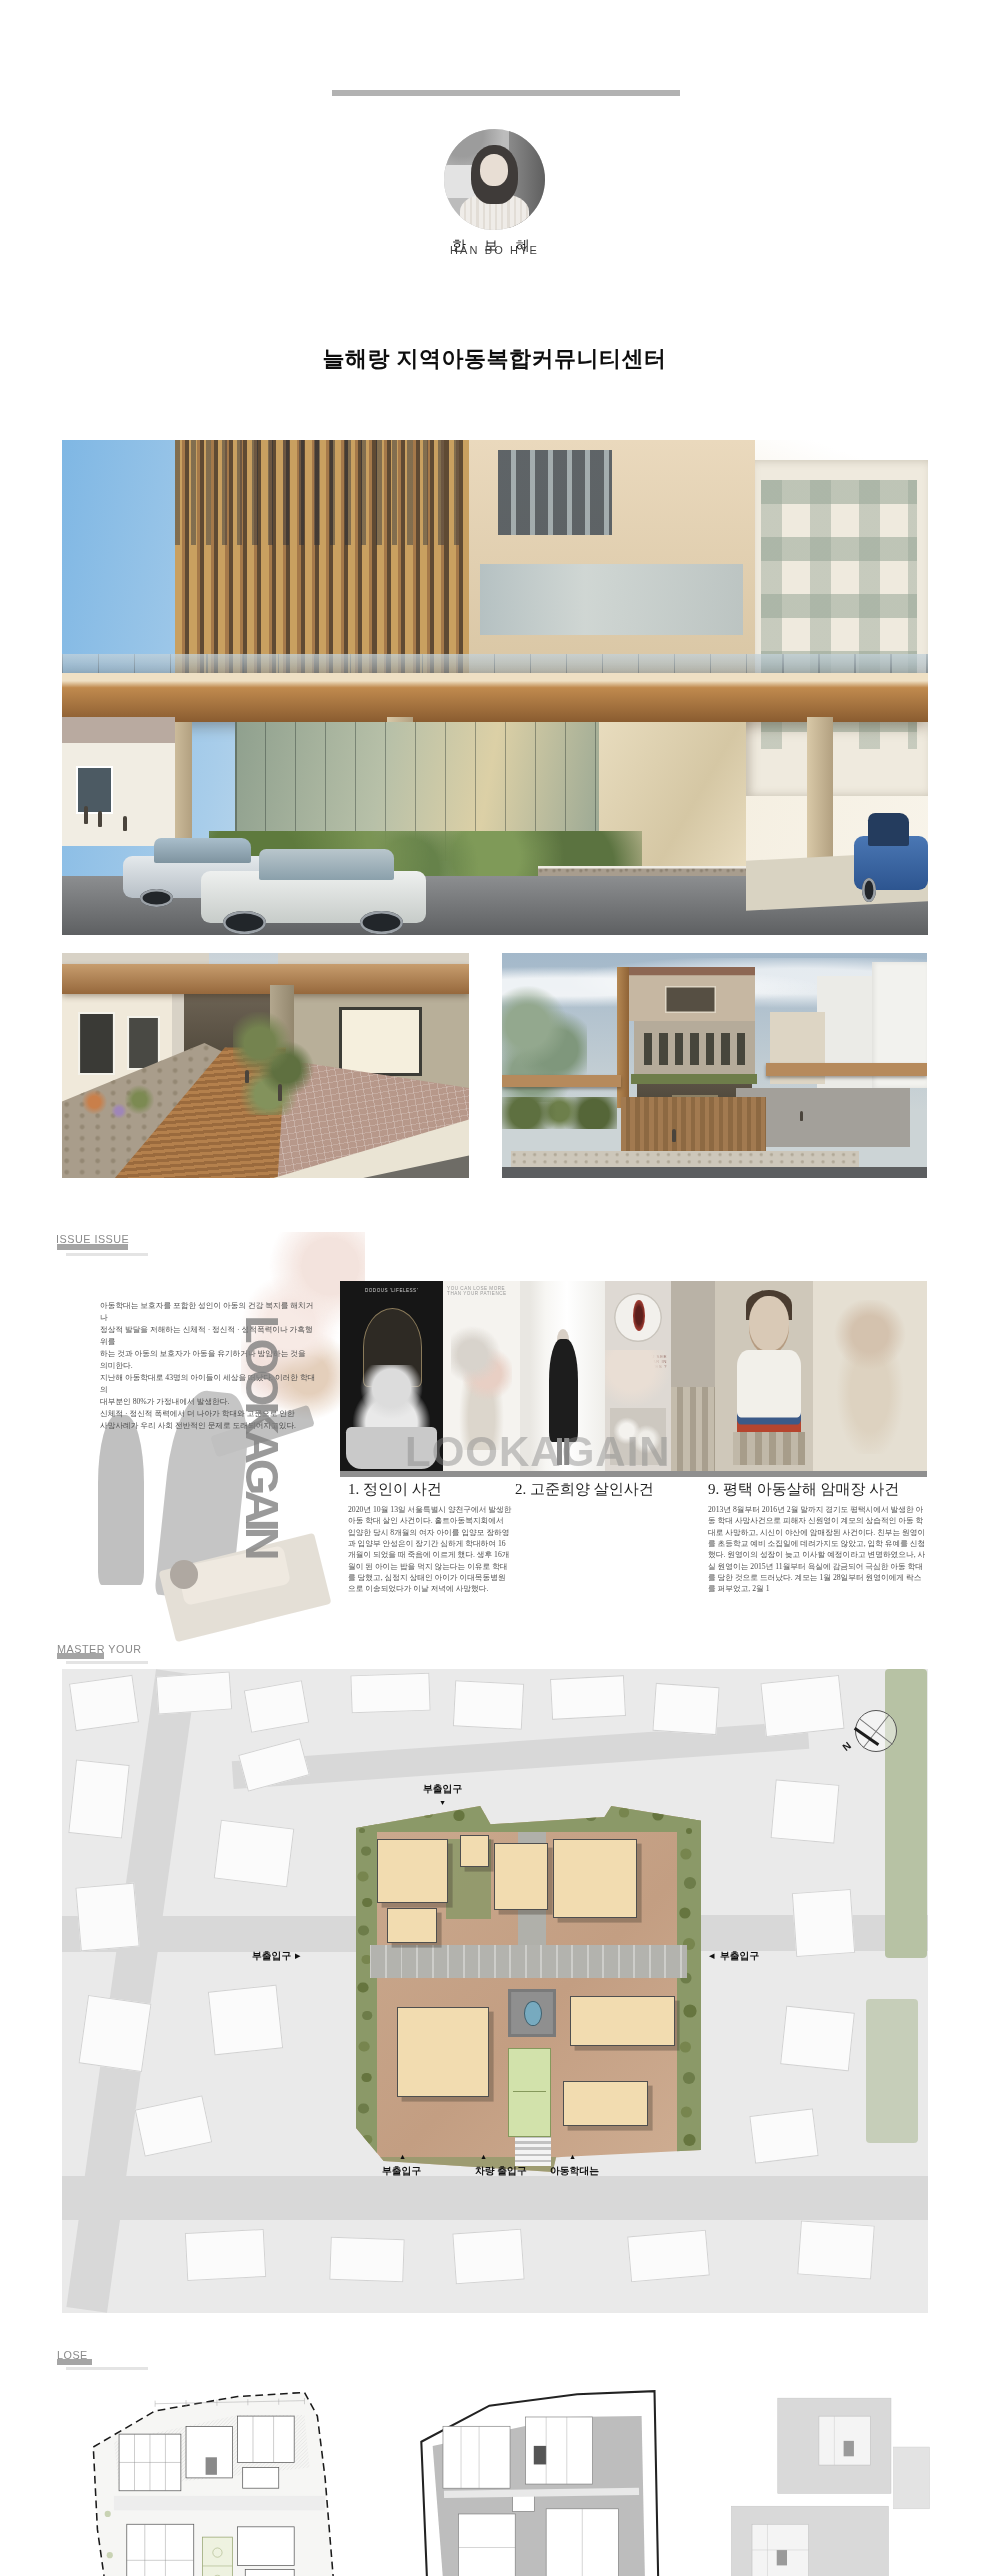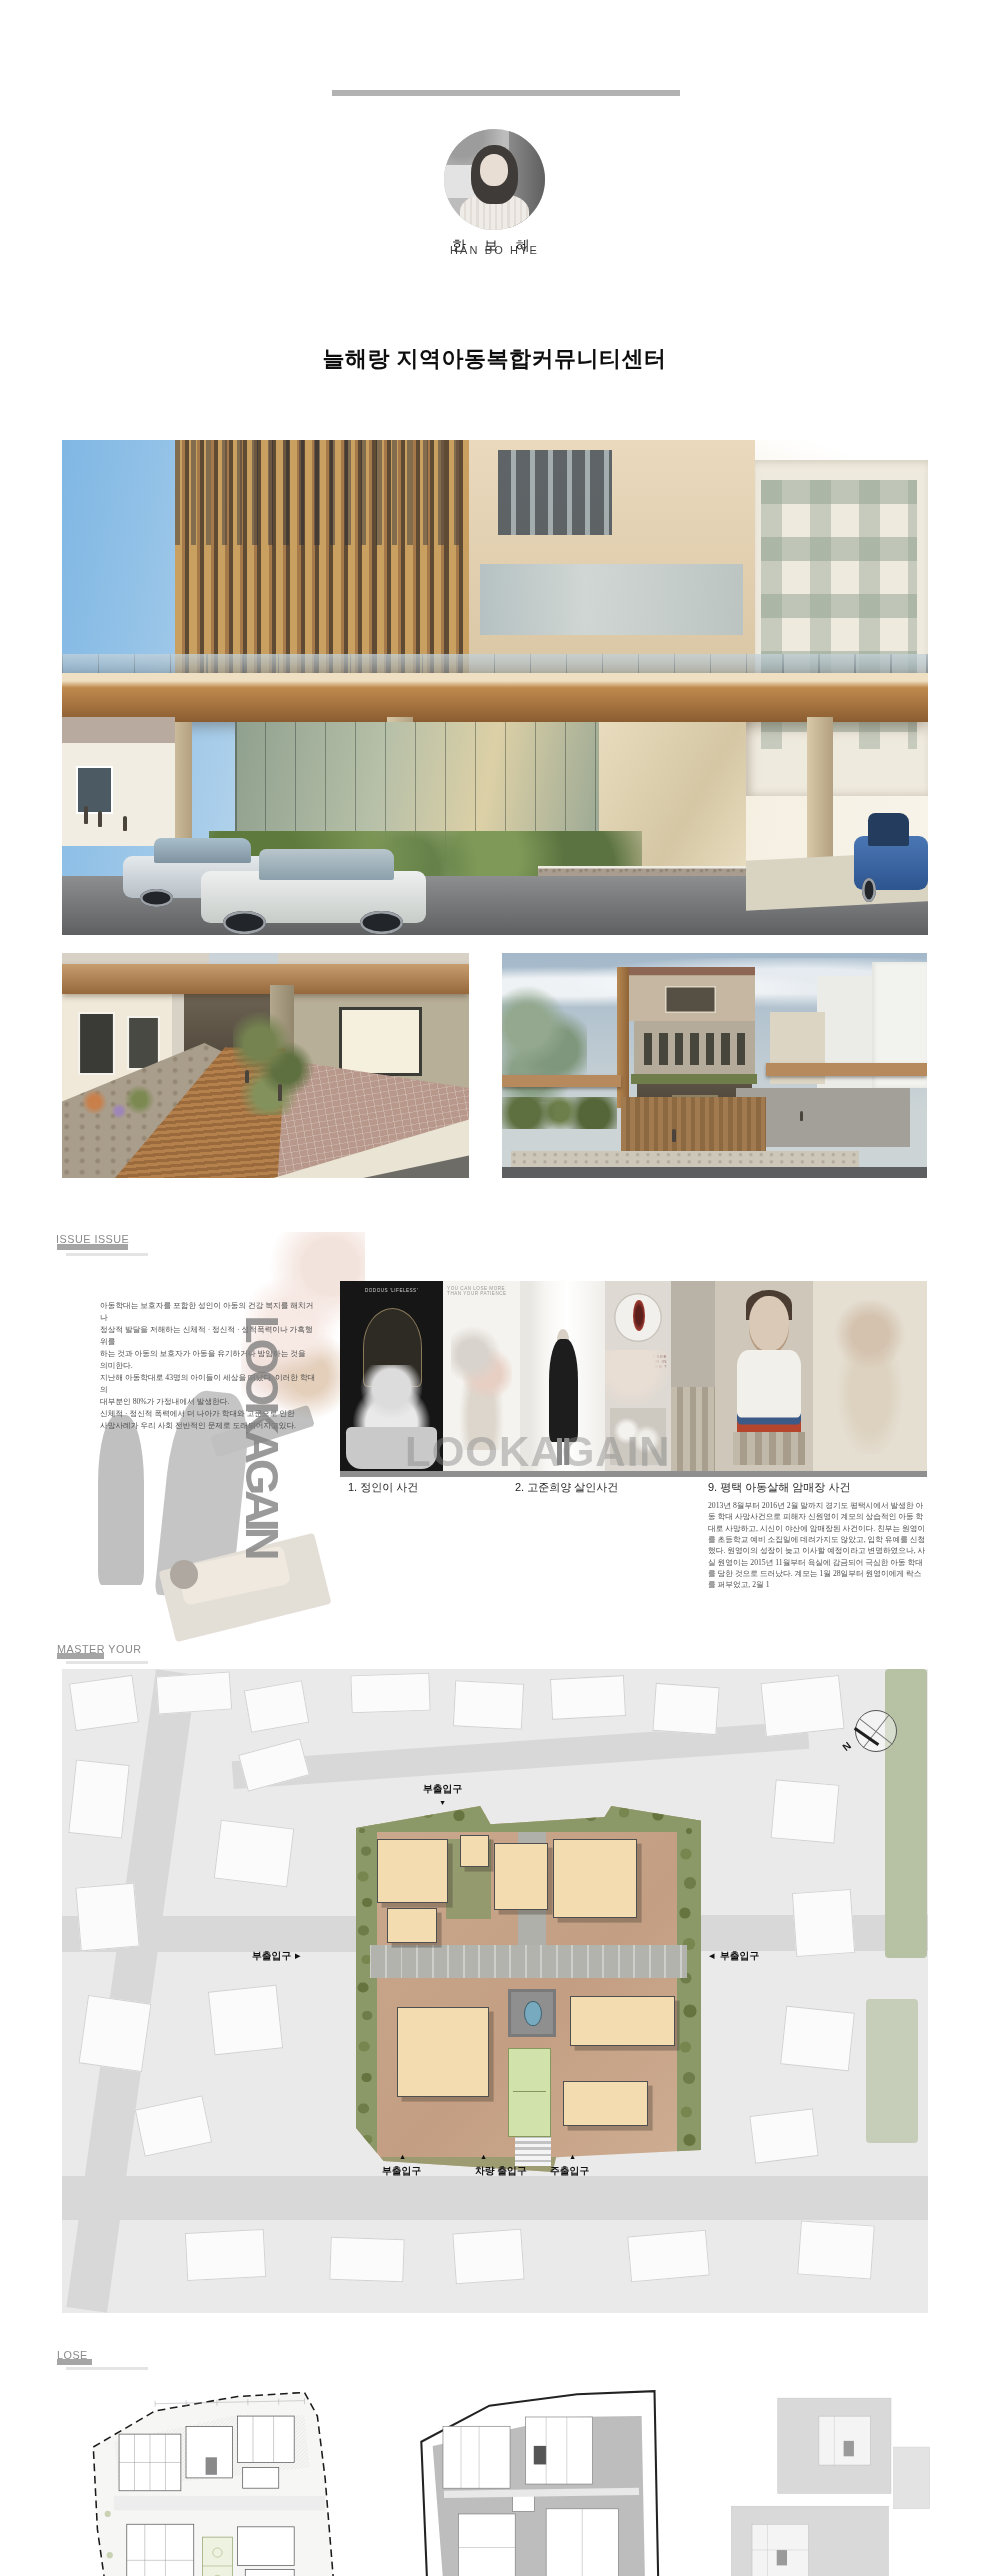--- a/index.html
+++ b/index.html
@@ -221,21 +221,21 @@
         box-shadow:inset 0 -13.4px 0 #b6452e, inset 0 -20.6px 0 #3c5a88;}
   .s6-blocks{position:absolute;left:0;top:80%;width:100%;height:20%;
         background:repeating-linear-gradient(90deg,#c0b8a8 0 7.2px,#a79d8a 7.2px 14.4px);}
   .seg7{flex:1;background:#e5dfd2;}
   .s7-sketch{position:absolute;left:10%;top:10%;width:80%;height:80%;
         background:radial-gradient(circle at 50% 22%,#d4c2ae 0 14%,rgba(0,0,0,0) 28%),
                    radial-gradient(ellipse at 50% 60%,#ddd2c0 0 30%,rgba(0,0,0,0) 52%);}
   .collage-bar{left:340px;top:1471px;width:587px;height:6.2px;background:#8f8f8f;z-index:4;}
 
   .case-col{z-index:4;}
-  .case-title{font-family:Liberation Sans, sans-serif;font-size:11px;color:#1f1f1f;margin:0 0 5.2px 0;}
+  .case-title{font-family:Liberation Serif, serif;font-size:15px;color:#1f1f1f;margin:0 0 5.2px 0;}
   .case-body{font-family:"Liberation Serif",serif;font-size:7.7px;line-height:11.3px;color:#4c4c4c;margin:0;}
 
   
   .mp{left:62px;top:1669px;width:866px;height:644px;background:#eaeaea;}
   .blk{position:absolute;background:#fbfbfb;border:0.5px solid #d2d2d2;}
   .mp-road{position:absolute;background:#d8d8d8;}
   .mp-green-edge{position:absolute;background:#b7c2a4;border-radius:4.1px;}
   .site{left:294px;top:137px;width:345px;height:366px;
         clip-path:polygon(0 6%,36% 0,39% 5%,72% 3%,74% 0,100% 4%,100% 94%,58% 96%,57% 100%,8% 97%,0 88%);
         background:linear-gradient(135deg,#cbaa8f,#c39e82 55%,#cfae93);}
@@ -459,20 +459,21 @@
       </div>
     </div>
     <div class="seg7">
         <div class="s7-sketch"></div>
       </div>
   </div>
   <div class="abs collage-bar"></div>
 
   <div class="abs case-col" style="left:348px;top:1480px;width:165px;">
     <p class="case-title">1. 정인이 사건</p>
+    <p class="case-body">2020년 10월 13일 서울특별시 양천구에서 발생한 아동 학대 살인 사건이다. 홀트아동복지회에서 입양한 당시 8개월의 여자 아이를 입양모 장하영과 입양부 안성은이 장기간 심하게 학대하여 16개월이 되었을 때 죽음에 이르게 했다. 생후 16개월이 된 아이는 밥을 먹지 않는다는 이유로 학대를 당했고, 심정지 상태인 아이가 이대목동병원으로 이송되었다가 이날 저녁에 사망했다.</p>
   </div>
   <div class="abs case-col" style="left:515px;top:1480px;width:183px;">
     <p class="case-title">2. 고준희양 살인사건</p>
   </div>
   <div class="abs case-col" style="left:708px;top:1480px;width:219px;">
     <p class="case-title">9. 평택 아동살해 암매장 사건</p>
     <p class="case-body">2013년 8월부터 2016년 2월 말까지 경기도 평택시에서 발생한 아동 학대 사망사건으로 피해자 신원영이 계모의 상습적인 아동 학대로 사망하고, 시신이 야산에 암매장된 사건이다. 친부는 원영이를 초등학교 예비 소집일에 데려가지도 않았고, 입학 유예를 신청했다. 원영이의 성장이 늦고 이사할 예정이라고 변명하였으나, 사실 원영이는 2015년 11월부터 욕실에 감금되어 극심한 아동 학대를 당한 것으로 드러났다. 계모는 1월 28일부터 원영이에게 락스를 퍼부었고, 2월 1</p>
   </div>
 
   <div class="abs sec-label" style="left:57px;top:1643px;">MASTER YOUR</div>
@@ -546,21 +547,21 @@
     <div class="mp-arrow" style="left:377px;top:129px;">▼</div>
     <div class="mp-label" style="left:190px;top:281px;">부출입구</div>
     <div class="mp-arrow" style="left:233px;top:282px;">▶</div>
     <div class="mp-arrow" style="left:647px;top:282px;">◀</div>
     <div class="mp-label" style="left:658px;top:281px;">부출입구</div>
     <div class="mp-arrow" style="left:337px;top:483px;">▲</div>
     <div class="mp-label" style="left:320px;top:496px;">부출입구</div>
     <div class="mp-arrow" style="left:418px;top:483px;">▲</div>
     <div class="mp-label" style="left:413px;top:496px;">차량 출입구</div>
     <div class="mp-arrow" style="left:507px;top:483px;">▲</div>
-    <div class="mp-label" style="left:488px;top:496px;">주출입구</div>
+    <div class="mp-label" style="left:488px;top:496px;">아동학대는</div>
 
     <div class="abs compass">
       <div class="cp-l1"></div>
       <div class="cp-l2"></div>
       <div class="cp-needle"></div>
       <div class="cp-n">N</div>
     </div>
   </div>
 
   <div class="abs sec-label" style="left:57px;top:2349px;">LOSE</div>

